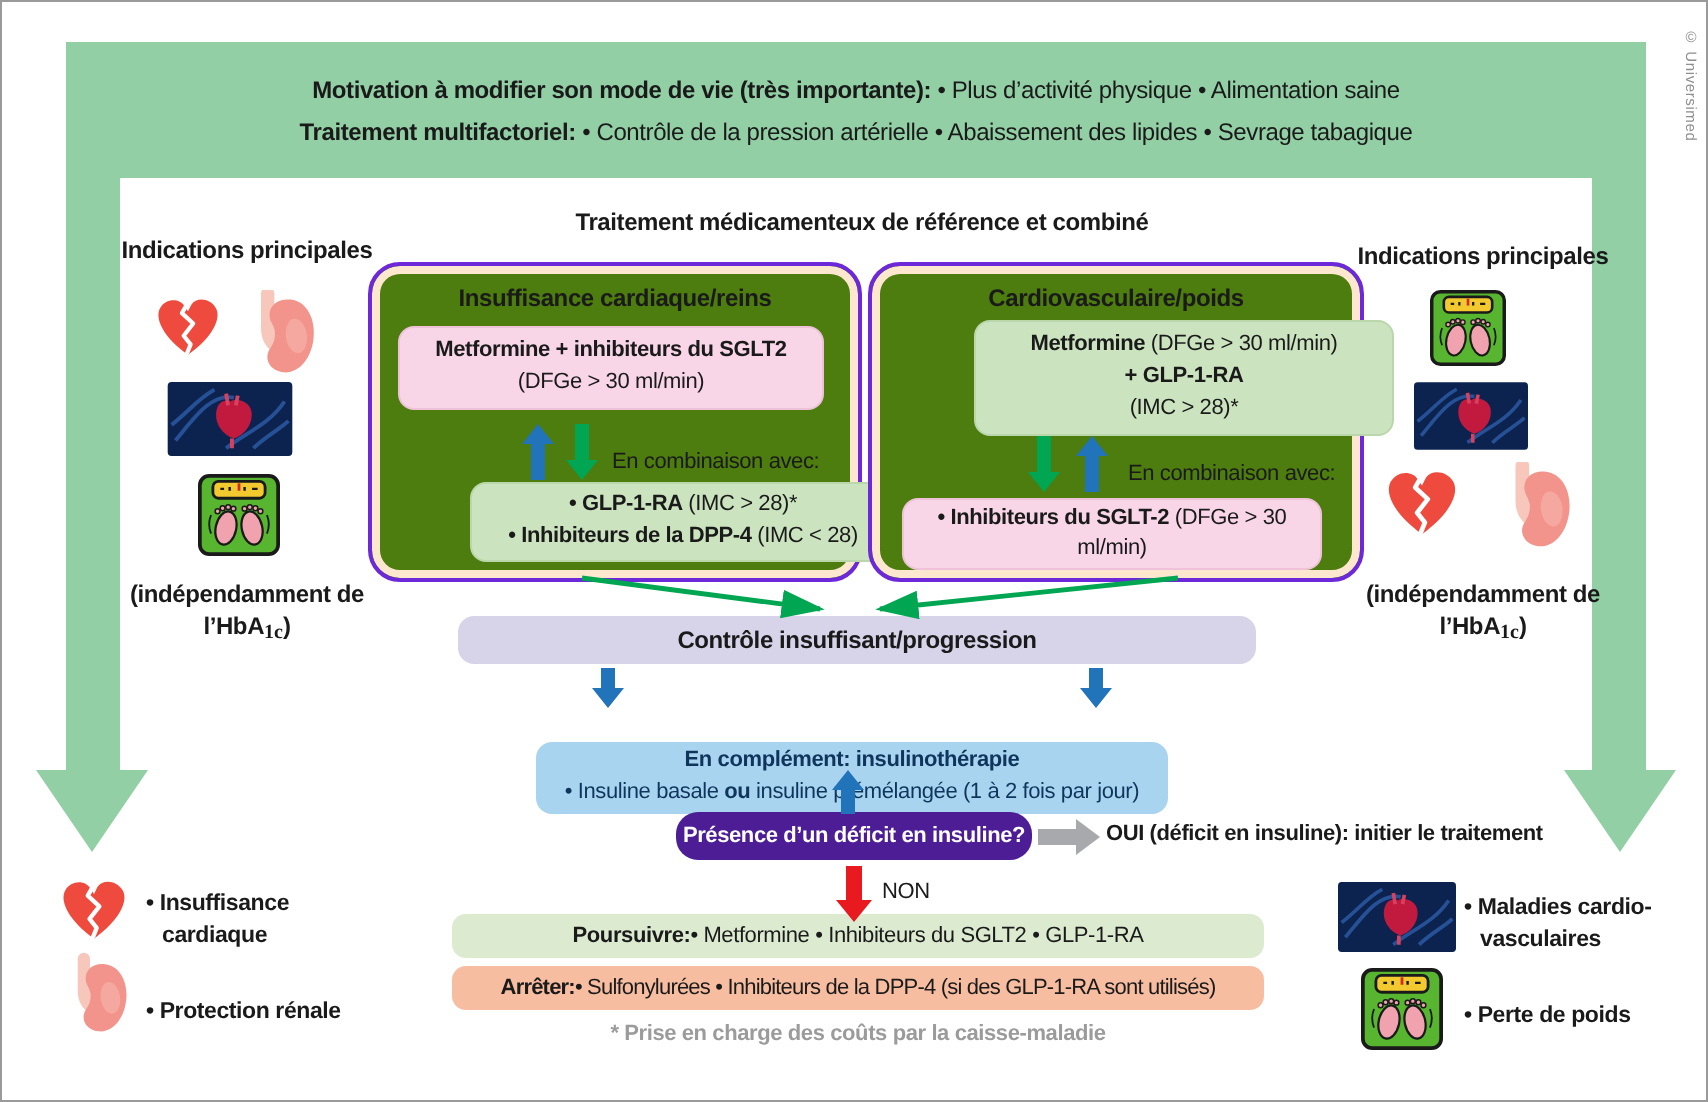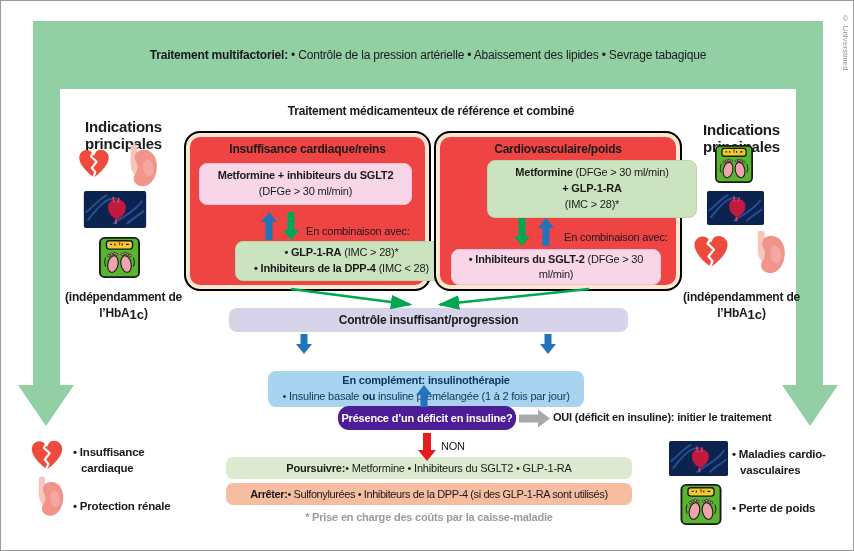--- a/index.html
+++ b/index.html
@@ -8,27 +8,27 @@
          letter-spacing:-0.2px;}
   .abs{position:absolute;}
   .b{font-weight:bold;}
   svg.layer{position:absolute;left:0;top:0;width:854px;height:551px;pointer-events:none;}
   #underlay{z-index:0;} #overlay{z-index:3;}
   .z1{z-index:1;}
 
   .banner{left:32px;top:20px;width:790px;height:68px;background:#92cfa5;display:flex;flex-direction:column;
           justify-content:center;gap:7px;text-align:center;font-size:12px;}
 
-  .col-title{width:155px;text-align:center;font-weight:bold;font-size:15px;}
+  .col-title{width:155px;text-align:center;font-weight:bold;font-size:12px;}
   .note{width:155px;text-align:center;font-weight:bold;font-size:12px;line-height:1.35;}
-  sub{font-size:13px;vertical-align:-2px;letter-spacing:0;}
+  sub{font-size:10px;vertical-align:-2px;letter-spacing:0;font-family:Liberation Serif, serif;}
 
   .center-title{left:227px;top:103px;width:406px;text-align:center;font-weight:bold;font-size:12px;}
 
-  .card{background:#ef4444;border:2px solid #000000;border-radius:16px;box-shadow:inset 0 0 0 4px #fde8cf;}
+  .card{background:#4d7c0f;border:2px solid #6d28d9;border-radius:16px;box-shadow:inset 0 0 0 4px #fde8cf;}
   .card-title{position:absolute;top:9px;left:0;right:0;text-align:center;font-weight:bold;font-size:12px;}
   .ibox{position:absolute;border-radius:8px;text-align:center;font-size:11px;line-height:1.45;
         display:flex;flex-direction:column;justify-content:center;padding:0 4px;box-sizing:border-box;}
   .pink{background:#f8d6e7;border:1px solid #efc2d9;}
   .green{background:#cbe4bf;border:1px solid #b9d7ab;margin-left:36px;}
   .combo-label{position:absolute;font-size:11px;}
 
   .purple-box{left:228px;top:307px;width:399px;height:24px;background:#d7d4ea;border-radius:8px;
               display:flex;align-items:center;justify-content:center;font-weight:bold;font-size:12px;}
   .insulin-box{left:267px;top:350px;width:316px;height:36px;background:#a8d4f0;border-radius:8px;
@@ -96,20 +96,21 @@
   <svg id="underlay" class="layer">
     <g fill="#92cfa5">
       <rect x="32" y="86" width="27" height="300"></rect>
       <rect x="795" y="86" width="27" height="300"></rect>
       <polygon points="17,384 73,384 45,425"></polygon>
       <polygon points="781,384 837,384 809,425"></polygon>
     </g>
   </svg>
 
   <div class="abs banner z1">
+    <div><span class="b">Motivation à modifier son mode de vie (très importante):</span><span> • Plus d’activité physique • Alimentation saine</span></div>
     <div><span class="b">Traitement multifactoriel:</span><span> • Contrôle de la pression artérielle • Abaissement des lipides • Sevrage tabagique</span></div>
   </div>
 
   <div class="abs credit z1">© Universimed</div>
 
   <div class="abs center-title z1">Traitement médicamenteux de référence et combiné</div>
 
   <div class="abs col-title z1" style="left:45px;top:117px">Indications principales</div>
   <svg class="abs z1" style="left:75px;top:146px" width="36" height="33">
       <use href="#ic-broken-heart"></use>

